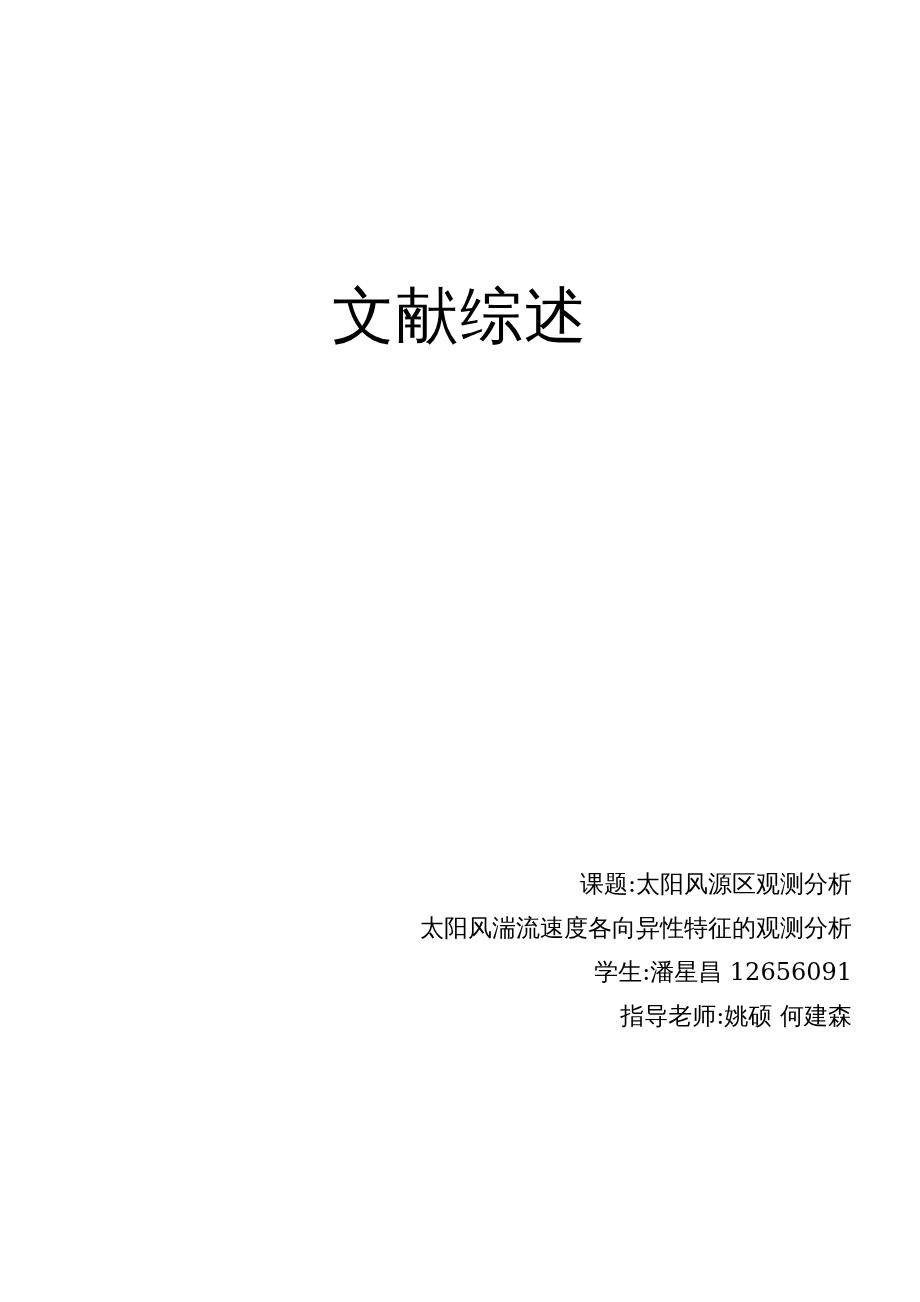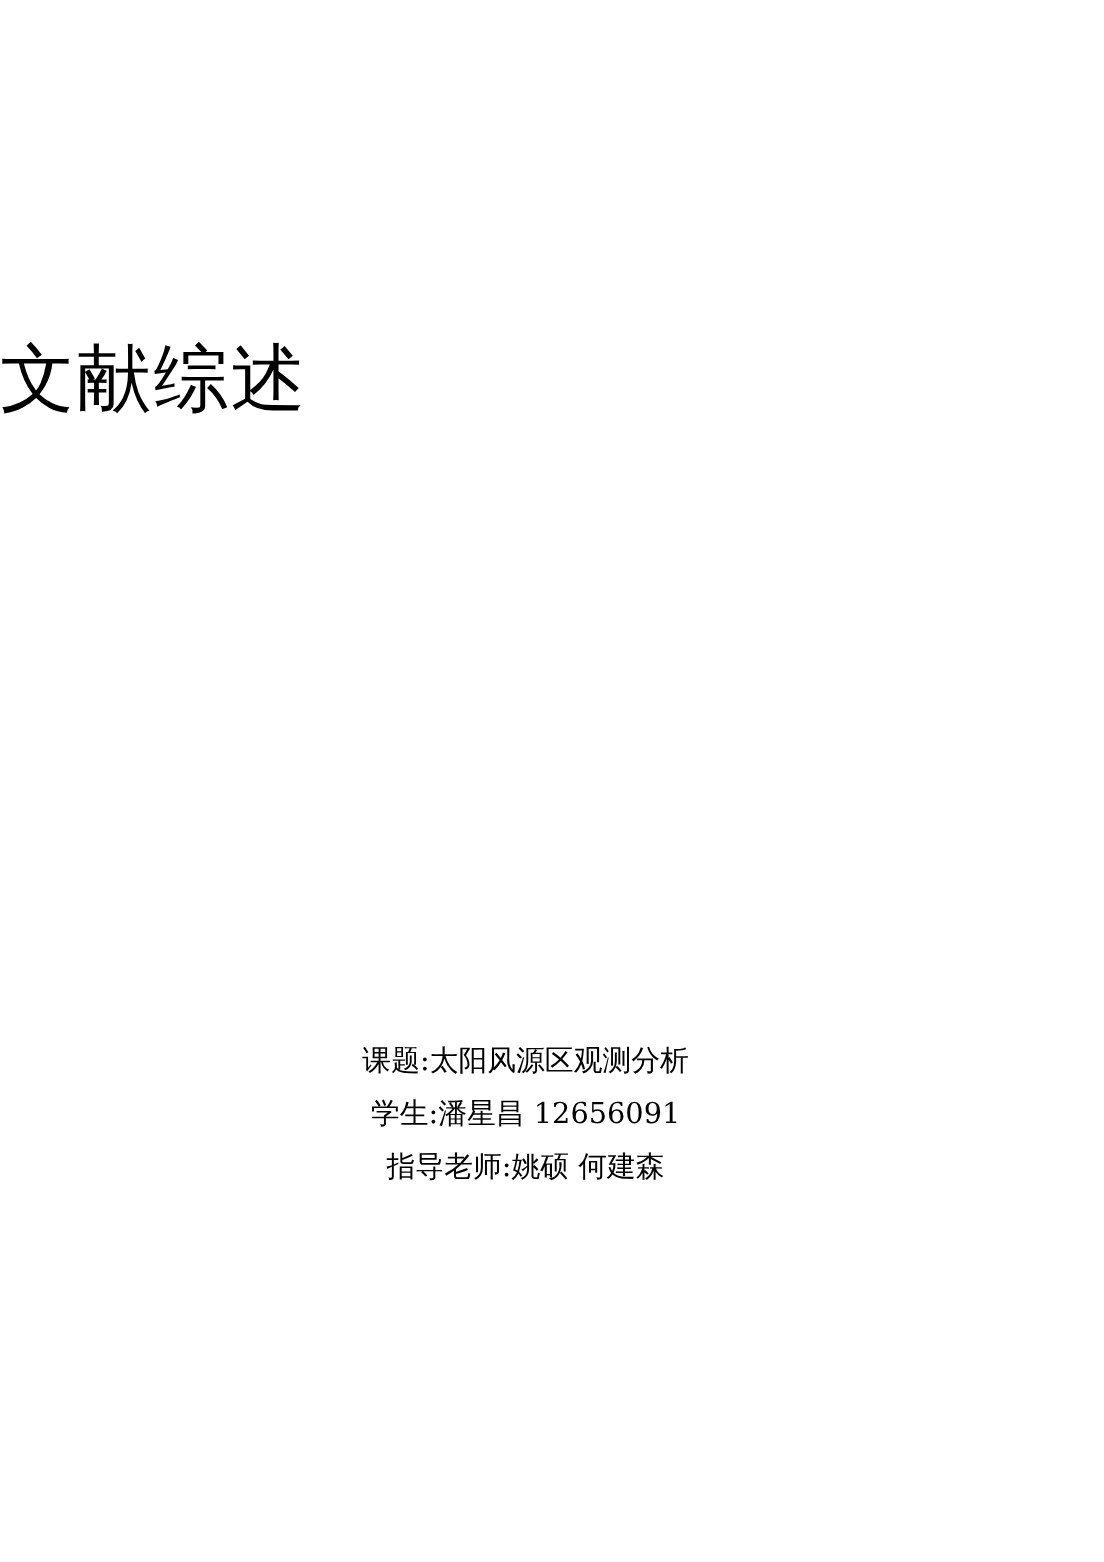--- a/index.html
+++ b/index.html
@@ -17,50 +17,51 @@
     height: 1302px;
     background: #ffffff;
     overflow: hidden;
     box-sizing: border-box;
   }
   .doc-title {
     position: absolute;
     top: 276px;
     left: 0;
     width: 920px;
+    text-align: center;
     font-family: "DejaVu Serif", serif;
     font-size: 62px;
     line-height: 80px;
     letter-spacing: 2px;
     font-weight: 400;
     color: #000000;
     white-space: nowrap;
   }
   .meta-block {
     position: absolute;
     top: 862px;
     left: 0;
     width: 852px;
-    text-align: center;
-    margin-left: 12px;
+    text-align: right;
   }
   .meta-line {
     font-family: "DejaVu Serif", serif;
     font-size: 24px;
     line-height: 44px;
     color: #000000;
     white-space: nowrap;
   }
 </style>
 </head>
 <body>
 
 <div class="page">
 
   <div class="doc-title">文献综述</div>
 
   <div class="meta-block">
     <div class="meta-line">课题:太阳风源区观测分析</div>
+    <div class="meta-line">太阳风湍流速度各向异性特征的观测分析</div>
     <div class="meta-line">学生:潘星昌  12656091</div>
     <div class="meta-line">指导老师:姚硕  何建森</div>
   </div>
 
 </div>
 
 </body></html>

